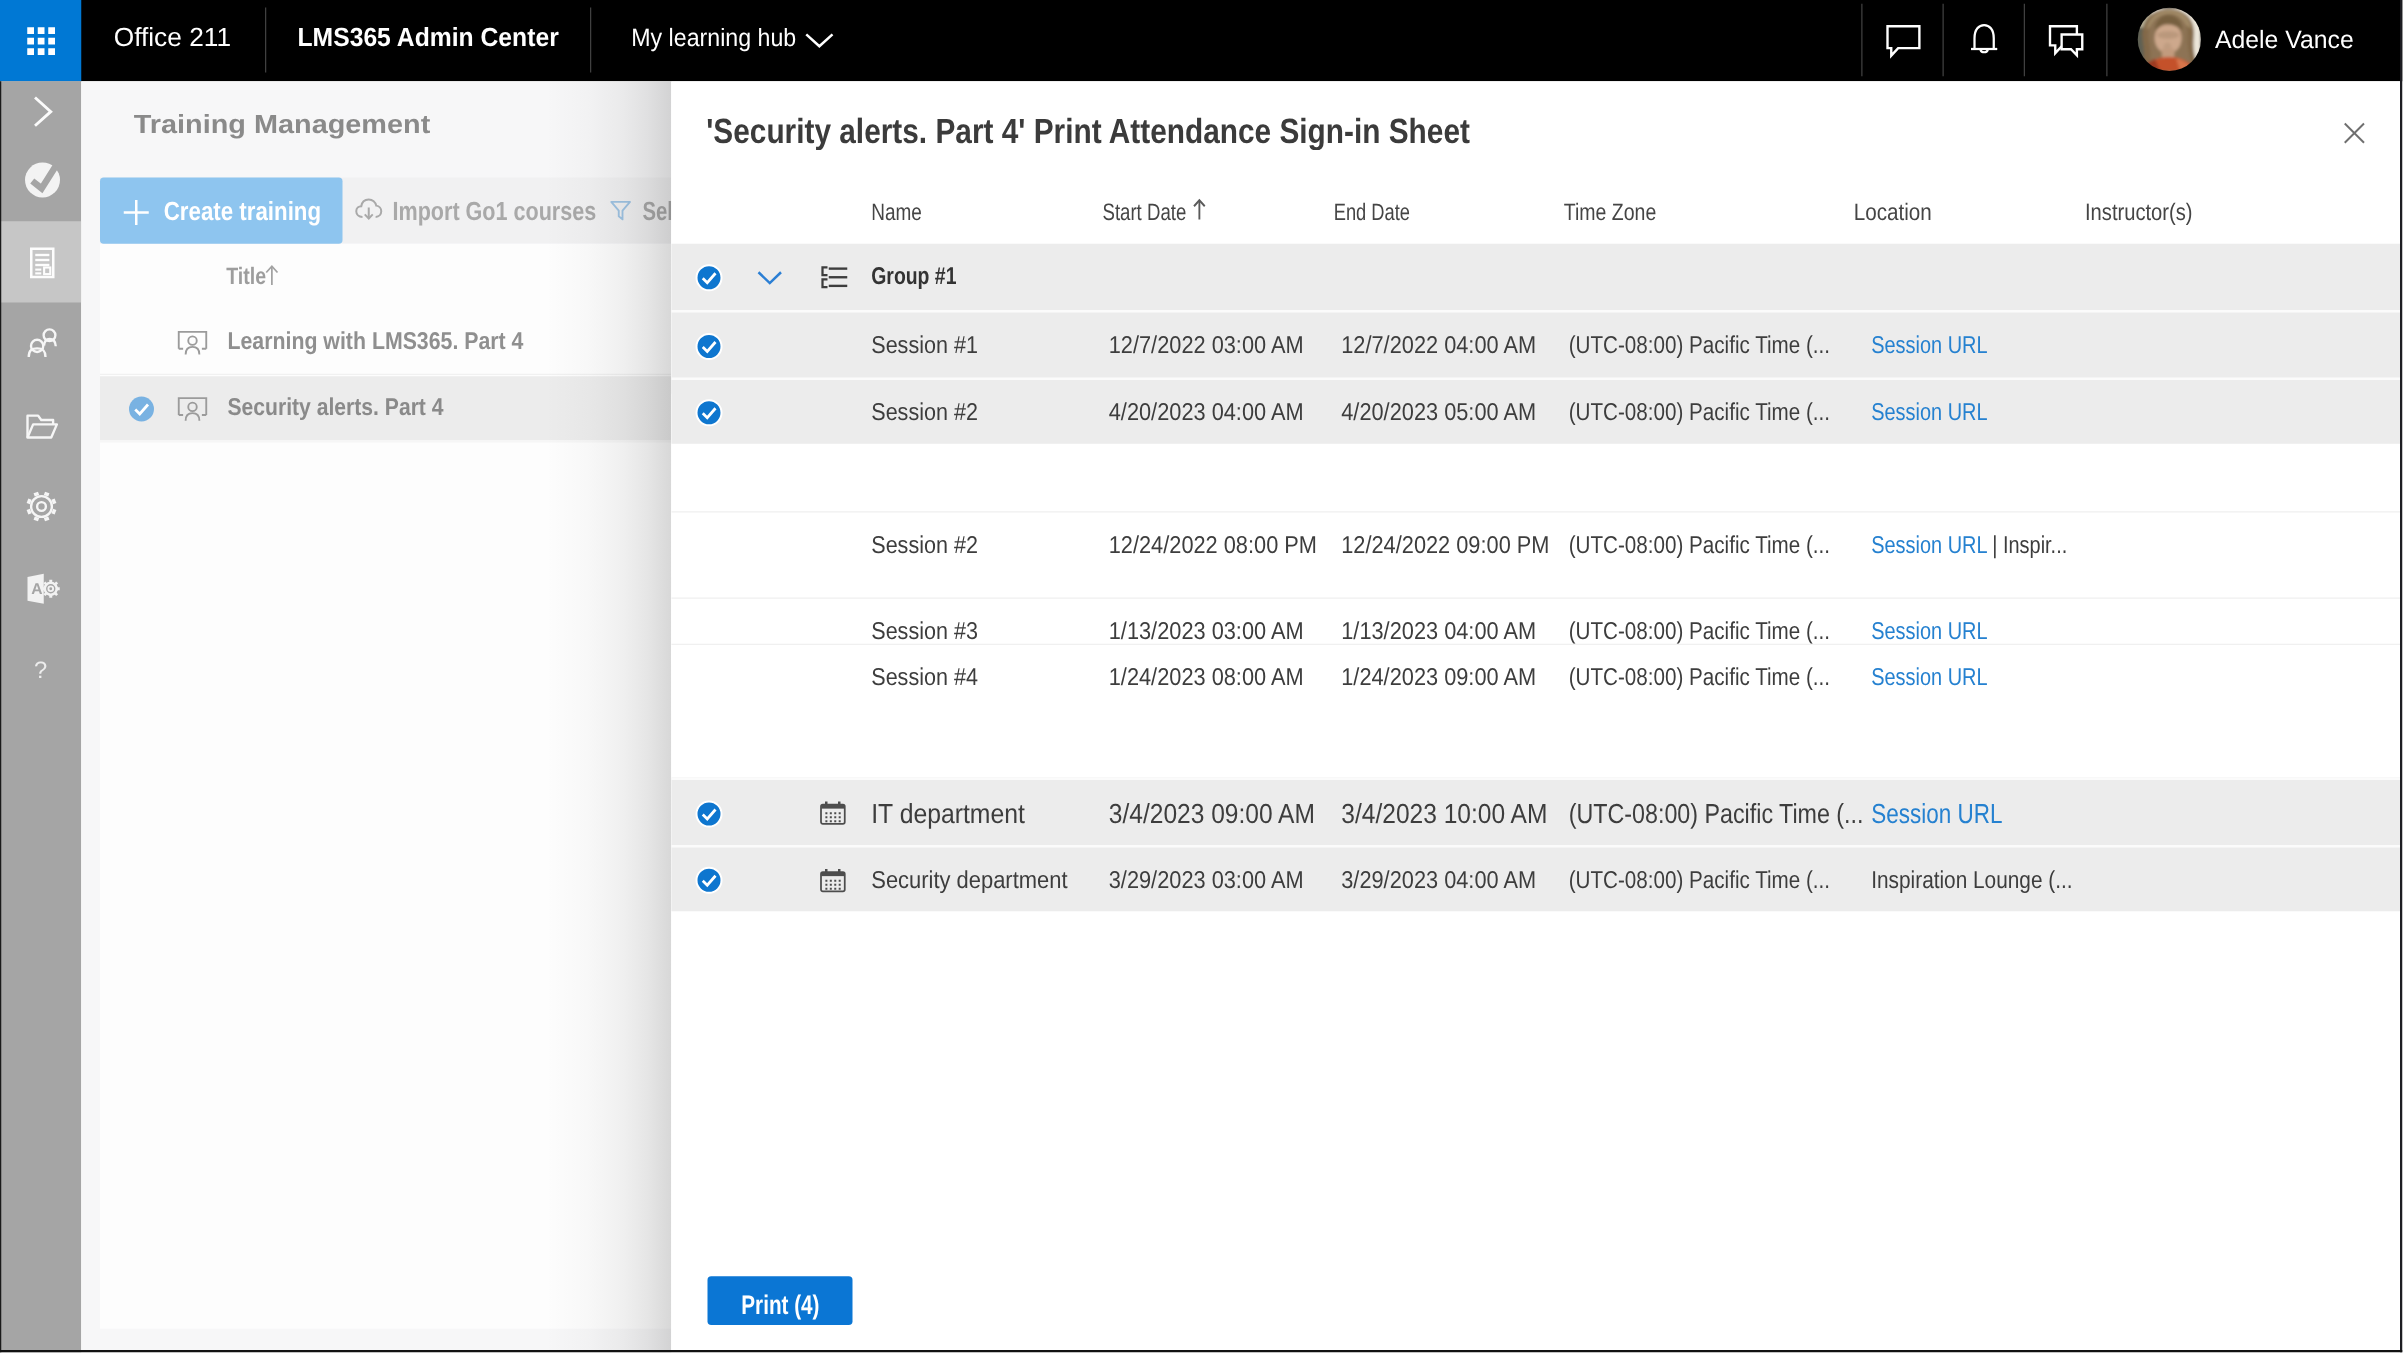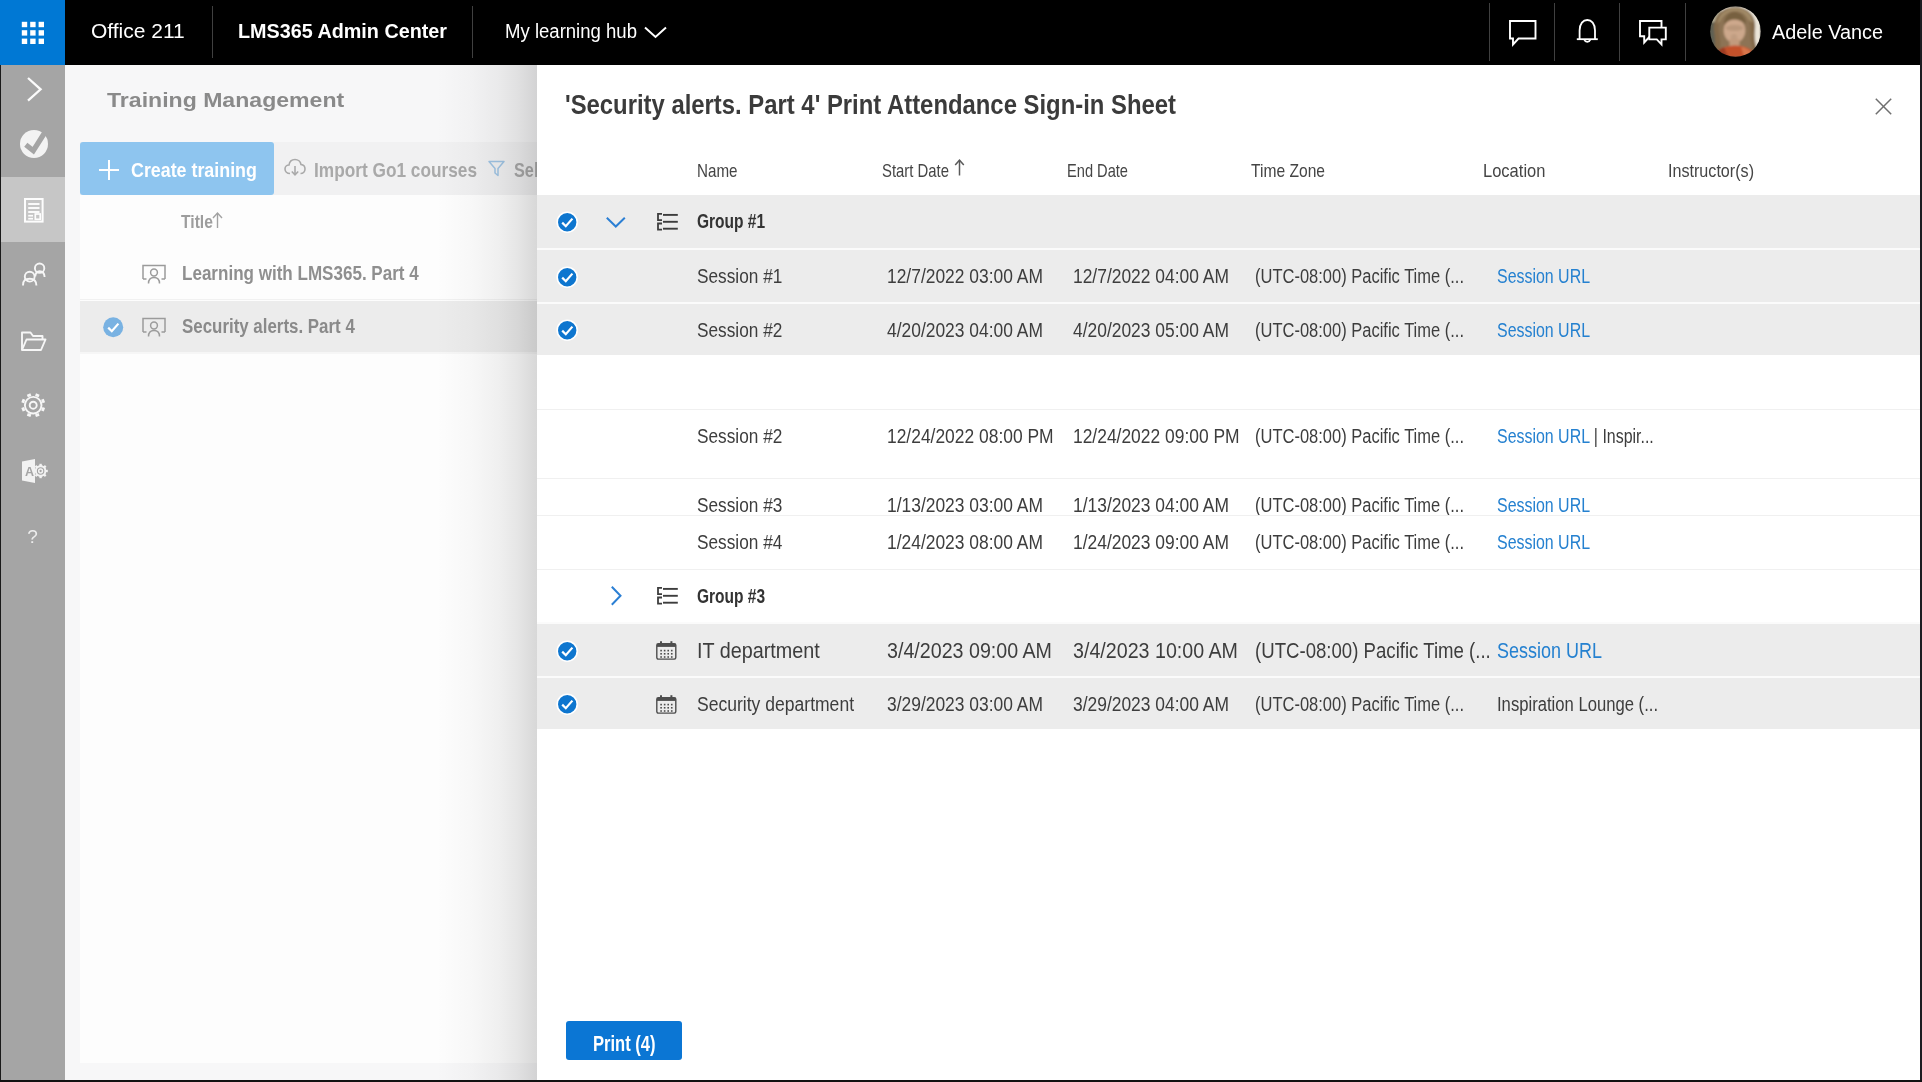--- a/index.html
+++ b/index.html
@@ -249,33 +249,20 @@
 <span style="position:absolute;left:718.5px;transform:scaleX(0.846);transform-origin:0 50%;white-space:nowrap;color:#3d3d3d;">(UTC-08:00) Pacific Time (...</span>
 <span style="position:absolute;left:960.0px;transform:scaleX(0.8172);transform-origin:0 50%;white-space:nowrap;color:#2581d0;">Session URL</span>
 </div>
 <div class="abs" style="left:0;top:450.4px;width:1383px;height:53.4px;background:#fff;border-top:1.3px solid #f0f0f0;line-height:53.4px;font-size:19.5px;color:#3d3d3d;">
 <span style="position:absolute;left:160.5px;transform:scaleX(0.8842);transform-origin:0 50%;white-space:nowrap;color:#3d3d3d;">Session #4</span>
 <span style="position:absolute;left:350.5px;transform:scaleX(0.8932);transform-origin:0 50%;white-space:nowrap;color:#3d3d3d;">1/24/2023 08:00 AM</span>
 <span style="position:absolute;left:536.5px;transform:scaleX(0.8932);transform-origin:0 50%;white-space:nowrap;color:#3d3d3d;">1/24/2023 09:00 AM</span>
 <span style="position:absolute;left:718.5px;transform:scaleX(0.846);transform-origin:0 50%;white-space:nowrap;color:#3d3d3d;">(UTC-08:00) Pacific Time (...</span>
 <span style="position:absolute;left:960.0px;transform:scaleX(0.8172);transform-origin:0 50%;white-space:nowrap;color:#2581d0;">Session URL</span>
 </div>
-<div class="abs" style="left:0;top:503.8px;width:1383px;height:53.4px;background:#fff;border-top:1.3px solid #f0f0f0;line-height:53.4px;font-size:19.5px;color:#3d3d3d;">
-<svg style="left:74.5px;top:16.7px" width="11" height="20">
-          <polyline points="0.8,0.8 9.5,9.8 0.8,18.8" fill="none" stroke="#2b7fd4" stroke-width="2"></polyline>
-        </svg>
-<svg style="left:120.2px;top:17.7px" width="21" height="18">
-<path d="M5,0.9 H1 V7.1 H5" fill="none" stroke="#3d3d3d" stroke-width="1.8"></path>
-<path d="M5,10.5 H1 V16.7 H5" fill="none" stroke="#3d3d3d" stroke-width="1.8"></path>
-<line x1="6" y1="1.9" x2="20.8" y2="1.9" stroke="#3d3d3d" stroke-width="1.9"></line>
-<line x1="6" y1="8.8" x2="20.8" y2="8.8" stroke="#3d3d3d" stroke-width="1.9"></line>
-<line x1="6" y1="15.7" x2="20.8" y2="15.7" stroke="#3d3d3d" stroke-width="1.9"></line>
-</svg>
-<span style="position:absolute;left:160.5px;font-weight:700;transform:scaleX(0.796);transform-origin:0 50%;white-space:nowrap;color:#333;">Group #3</span>
-</div>
 <div class="abs" style="left:0;top:557.2px;width:1383px;height:53.4px;background:#ececec;border-top:2px solid #fbfbfb;line-height:53.4px;font-size:22px;color:#3d3d3d;">
 <svg style="left:20.5px;top:16.7px" width="21" height="21">
 <circle cx="10.2" cy="10.2" r="10" fill="#0e76cf" stroke="#fff" stroke-width="1.6"></circle>
 <polyline points="5.2,10.6 8.8,14.2 15.4,6.6" fill="none" stroke="#fff" stroke-width="2.2"></polyline>
         </svg>
 <svg style="left:119.1px;top:17.3px" width="21" height="19">
 <line x1="5" y1="2.6" x2="5" y2="0.2" stroke="#4d4d4d" stroke-width="2"></line>
 <line x1="15.4" y1="2.6" x2="15.4" y2="0.2" stroke="#4d4d4d" stroke-width="2"></line>
 <rect x="0.8" y="2.7" width="19" height="15.4" rx="1.5" fill="none" stroke="#4d4d4d" stroke-width="1.4"></rect>
 <rect x="1" y="2.9" width="18.6" height="3" fill="#4d4d4d"></rect>

